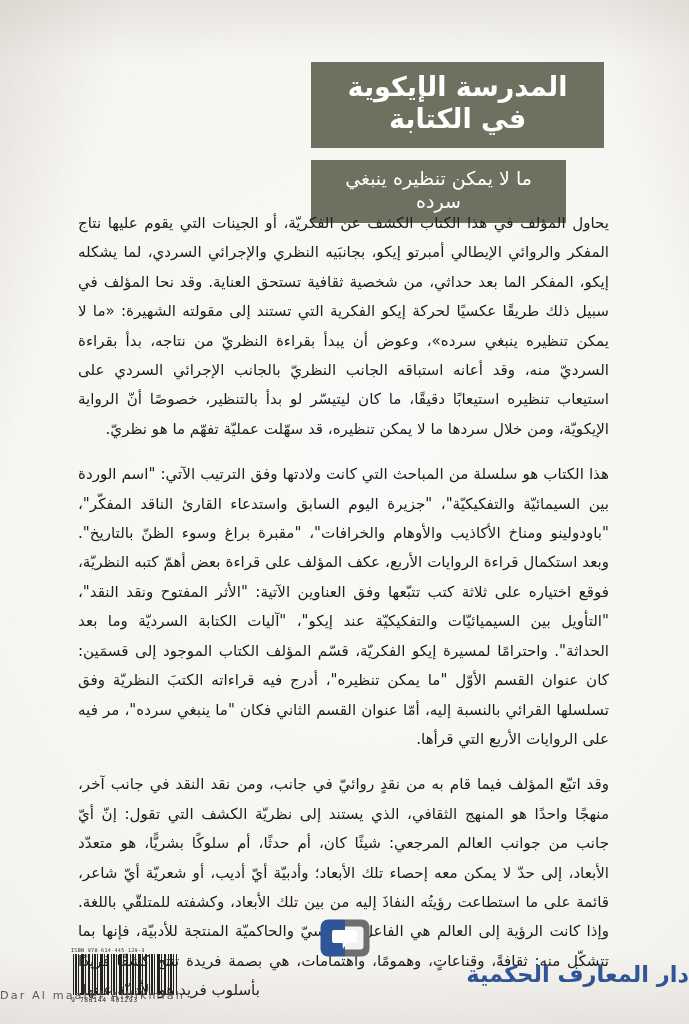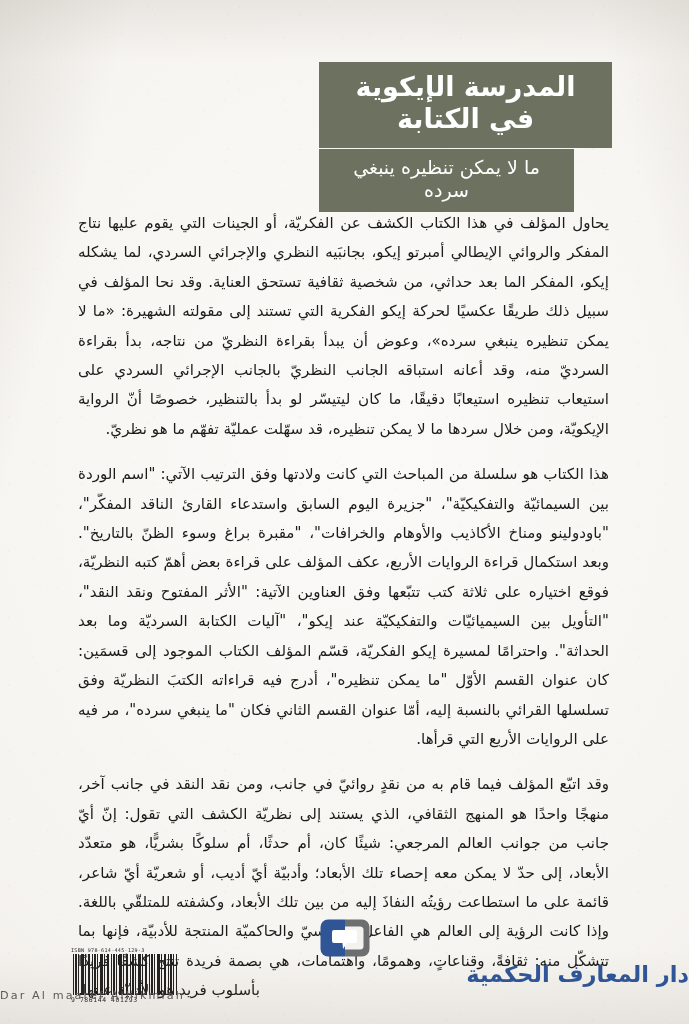--- a/index.html
+++ b/index.html
@@ -40,38 +40,38 @@
       radial-gradient(circle at 33% 77%, rgba(150,146,138,.10) 0 1px, transparent 1px),
       radial-gradient(circle at 91% 88%, rgba(150,146,138,.11) 0 1px, transparent 1px),
       radial-gradient(circle at 45% 41%, rgba(150,146,138,.09) 0 1px, transparent 1px);
     background-size: 73px 67px, 91px 83px, 59px 61px, 101px 97px, 67px 71px, 83px 79px;
   }
 
   
   .title-wrap {
     position: absolute;
     top: 62px;
-    right: 77px;
+    right: 85px;
     width: 293px;
     text-align: center;
   }
   .title-banner {
     background: #6d7260;
     color: #ffffff;
     padding: 9px 14px 13px;
     font-size: 27px;
     line-height: 1.18;
     font-weight: 700;
     letter-spacing: .2px;
     box-shadow: 0 0 0 0 rgba(0,0,0,0);
   }
   .subtitle-banner {
     background: #6d7260;
     color: #ffffff;
-    margin-top: 1px;
+    margin-top: 12px;
     margin-right: 38px;
     padding: 7px 14px 9px;
     font-size: 19px;
     line-height: 1.25;
     font-weight: 400;
     text-align: center;
   }
 
   
   .body-text {

